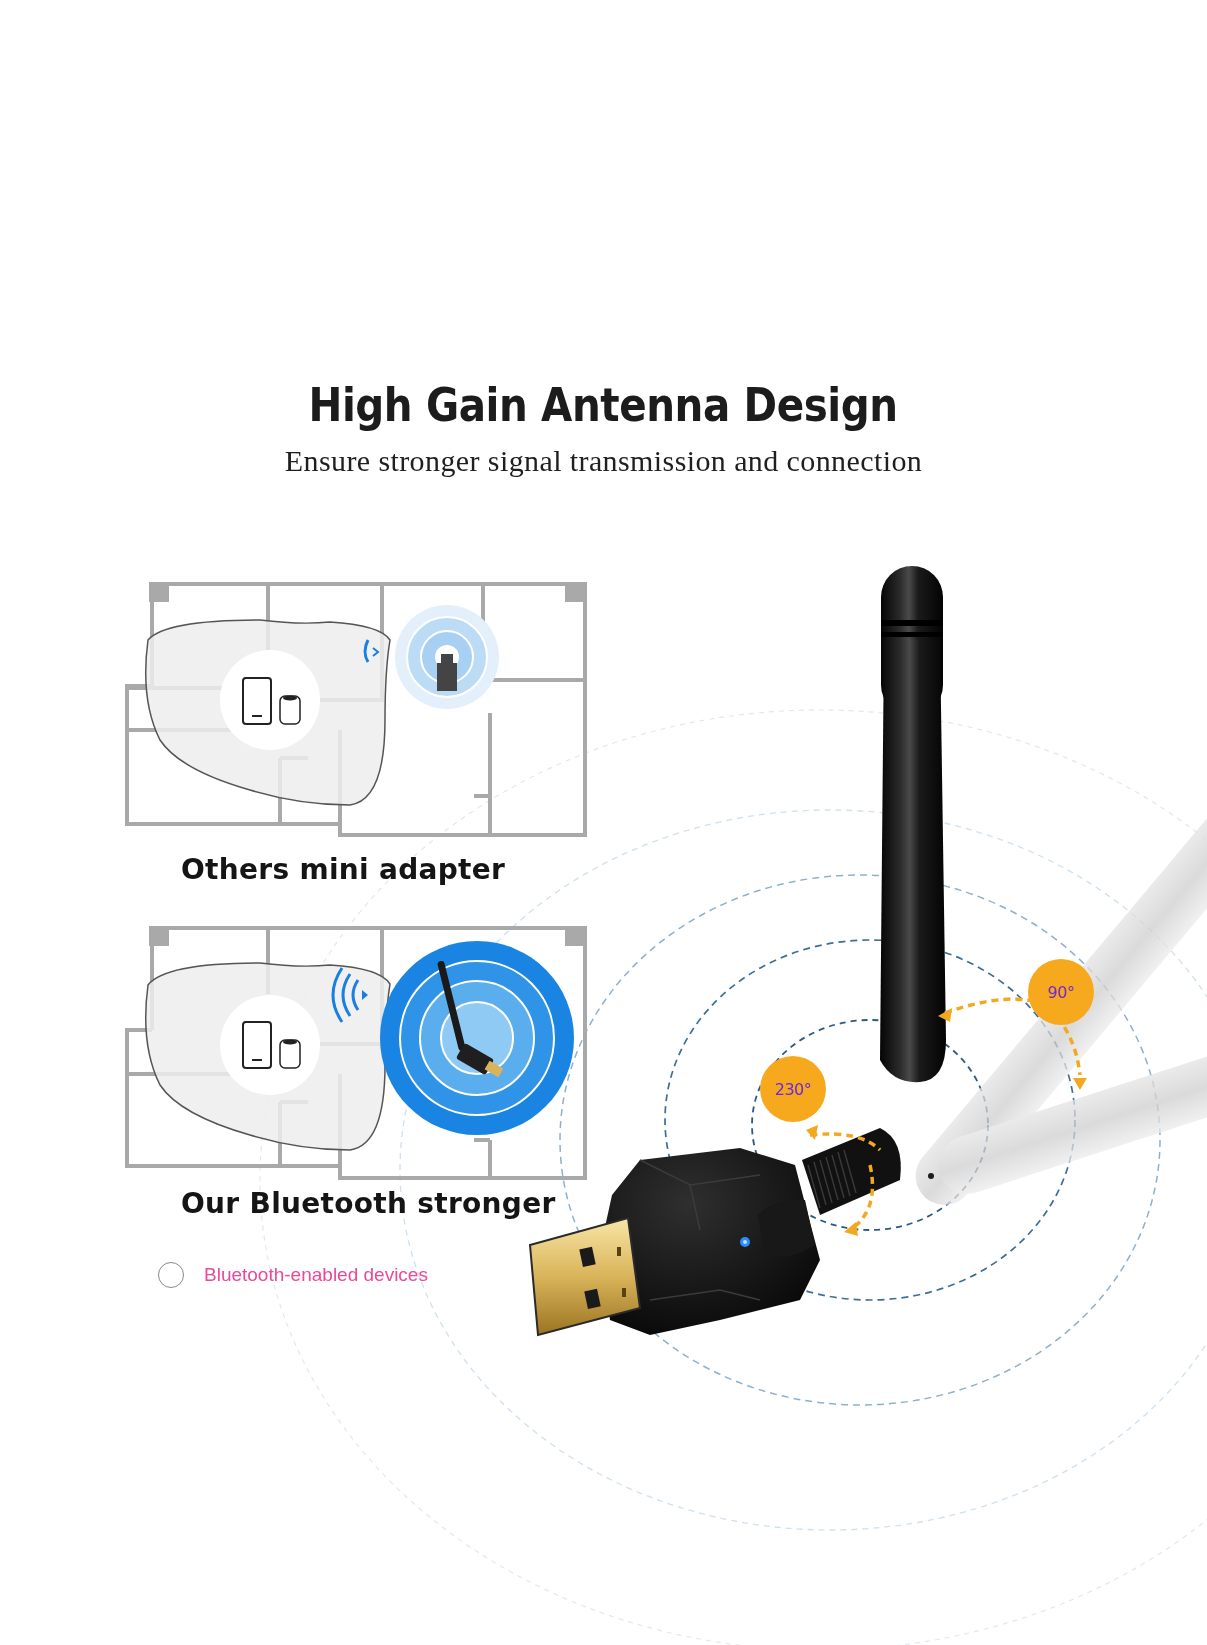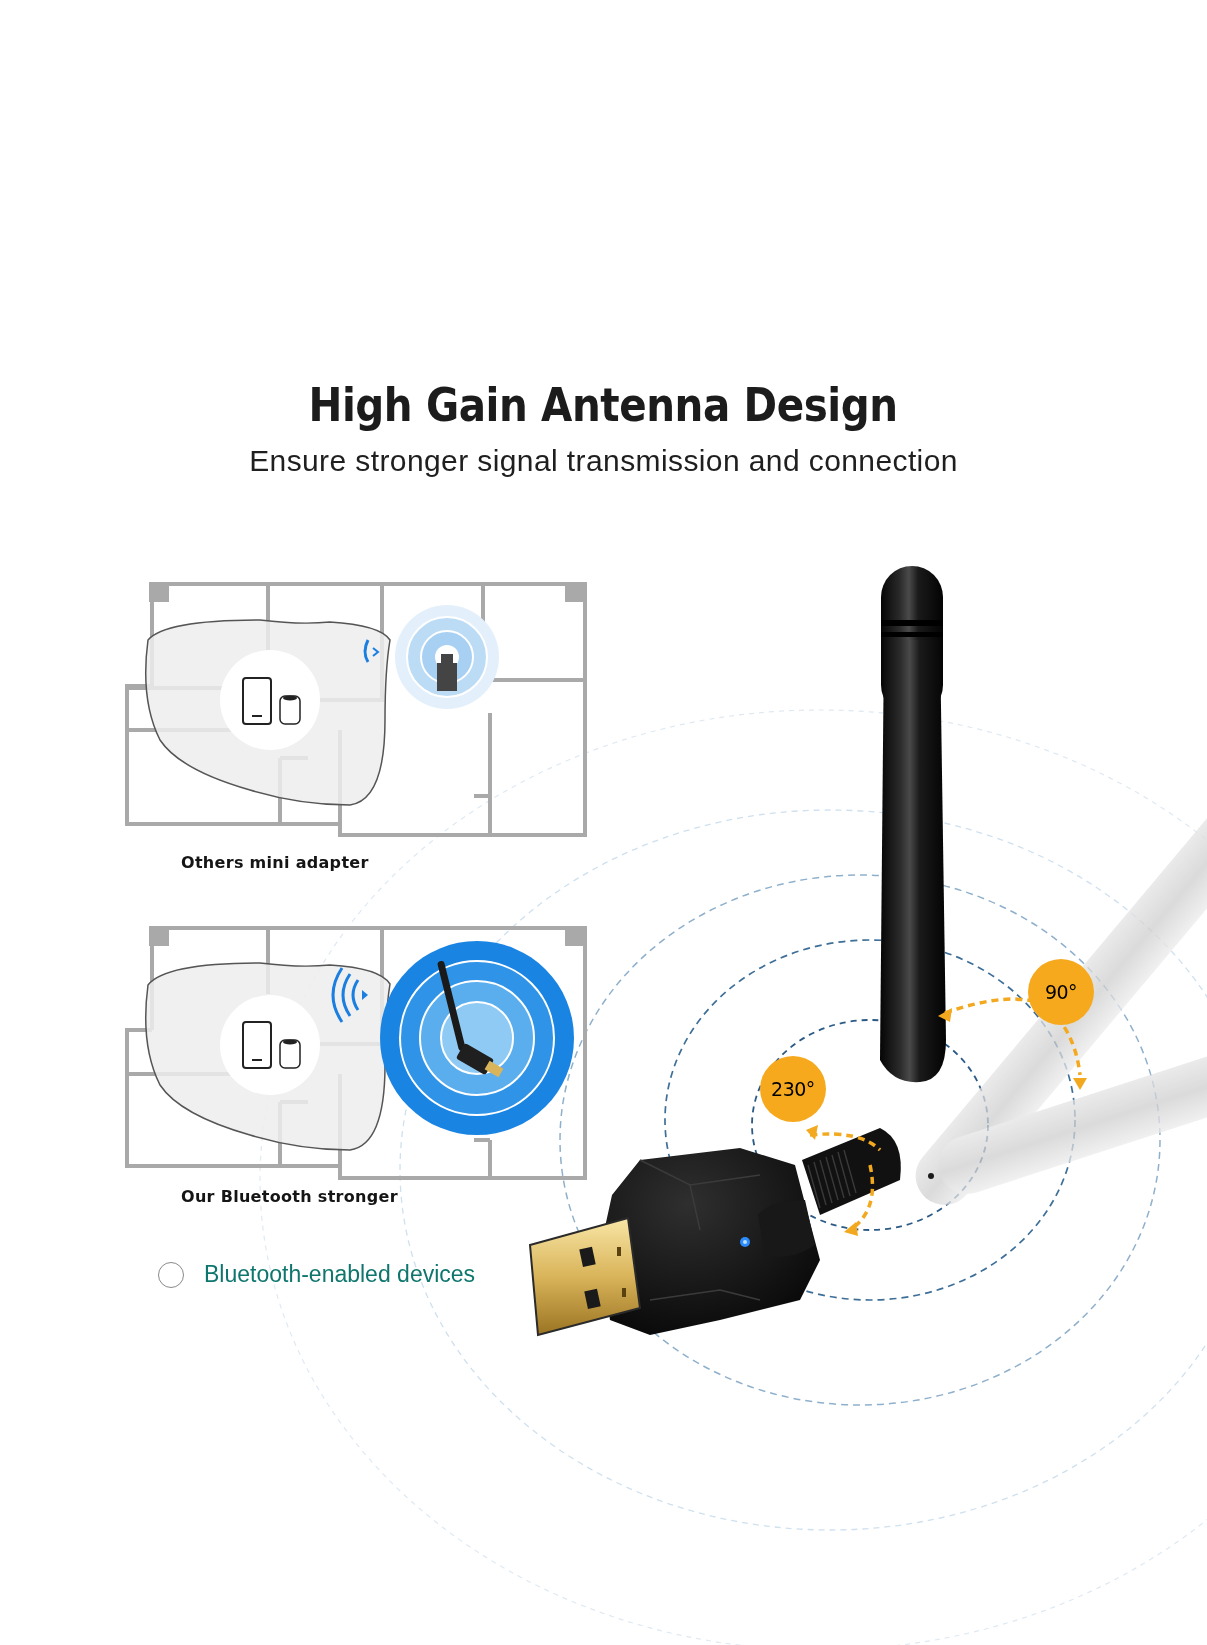--- a/index.html
+++ b/index.html
@@ -2,34 +2,34 @@
 <html><head>
 <meta charset="utf-8">
 <style>
   html, body { margin: 0; padding: 0; background: #ffffff; }
   body { width: 1207px; height: 1645px; position: relative; overflow: hidden;
          font-family: "Liberation Sans", "DejaVu Sans", sans-serif; color: #1a1a1a; }
   .title { position: absolute; left: 0; width: 1207px; top: 378px; text-align: center;
            font-family: "DejaVu Sans", sans-serif; font-weight: bold; font-size: 46px;
            letter-spacing: -0.5px; transform: scaleX(0.88); transform-origin: 600px 0; color: #1c1c1c; }
   .subtitle { position: absolute; left: 0; width: 1207px; top: 444px; text-align: center;
-              font-family: Liberation Sans, sans-serif; font-size: 30px; color: #1f1f1f;
+              font-family: Liberation Serif, serif; font-size: 30px; color: #1f1f1f;
               letter-spacing: 0.4px; }
   .panel-label { position: absolute; left: 181px; font-family: "DejaVu Sans", sans-serif;
-                 font-weight: bold; font-size: 16px; color: #151515; letter-spacing: 0.3px; }
+                 font-weight: bold; font-size: 28px; color: #151515; letter-spacing: 0.3px; }
   .legend { position: absolute; left: 158px; }
   .legend-item { display: flex; align-items: center; height: 47px; }
   .legend-swatch { width: 26px; height: 26px; border-radius: 50%; box-sizing: border-box; margin-right: 20px; }
   .legend-swatch.device { border: 1.5px solid #8a8a8a; background: #fff; }
   .legend-swatch.adapter { background: radial-gradient(circle, #d8ecff 0 2px, #3a9ae8 3px 4px, #cfe6fb 5px 6px, #2f8de0 7px 8px, #bfe0fb 9px 10px, #1678d6 11px 13px); }
-  .legend-text { font-size: 23px; color: #0f766e; font-family: "Liberation Sans", sans-serif; }
+  .legend-text { font-size: 19px; color: #ec4899; font-family: "Liberation Sans", sans-serif; }
   svg { position: absolute; left: 0; top: 0; }
   .badge { position: absolute; width: 66px; height: 66px; border-radius: 50%; background: #f6a91d;
-           color: #000000; display: flex; align-items: center; justify-content: center;
-           font-family: "DejaVu Sans", sans-serif; font-size: 19px; letter-spacing: -0.5px; }
+           color: #6d28d9; display: flex; align-items: center; justify-content: center;
+           font-family: "DejaVu Sans", sans-serif; font-size: 16px; letter-spacing: -0.5px; }
 </style>
 </head>
 <body>
 
 <svg width="1207" height="1645" viewBox="0 0 1207 1645">
   <defs>
     <linearGradient id="antennaGrad" x1="0" x2="1" y1="0" y2="0">
       <stop offset="0" stop-color="#050505"></stop>
       <stop offset="0.3" stop-color="#2a2a2a"></stop>
       <stop offset="0.45" stop-color="#4a4a4a"></stop>

